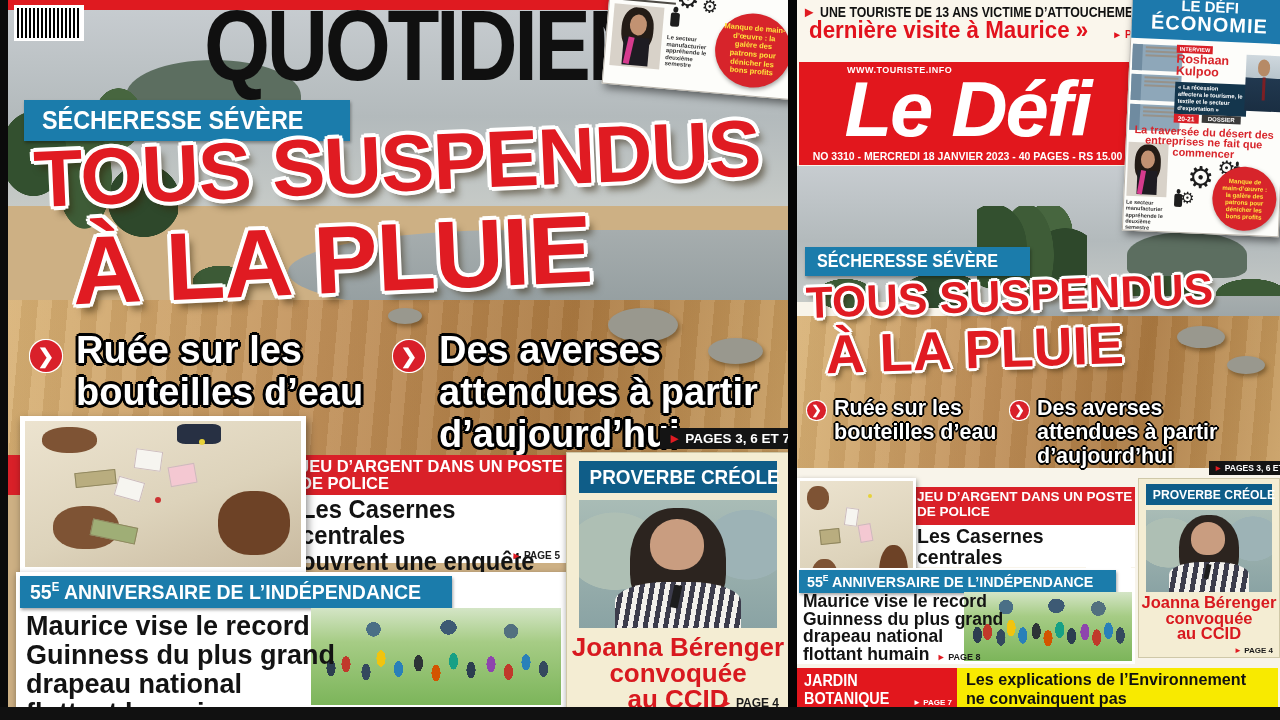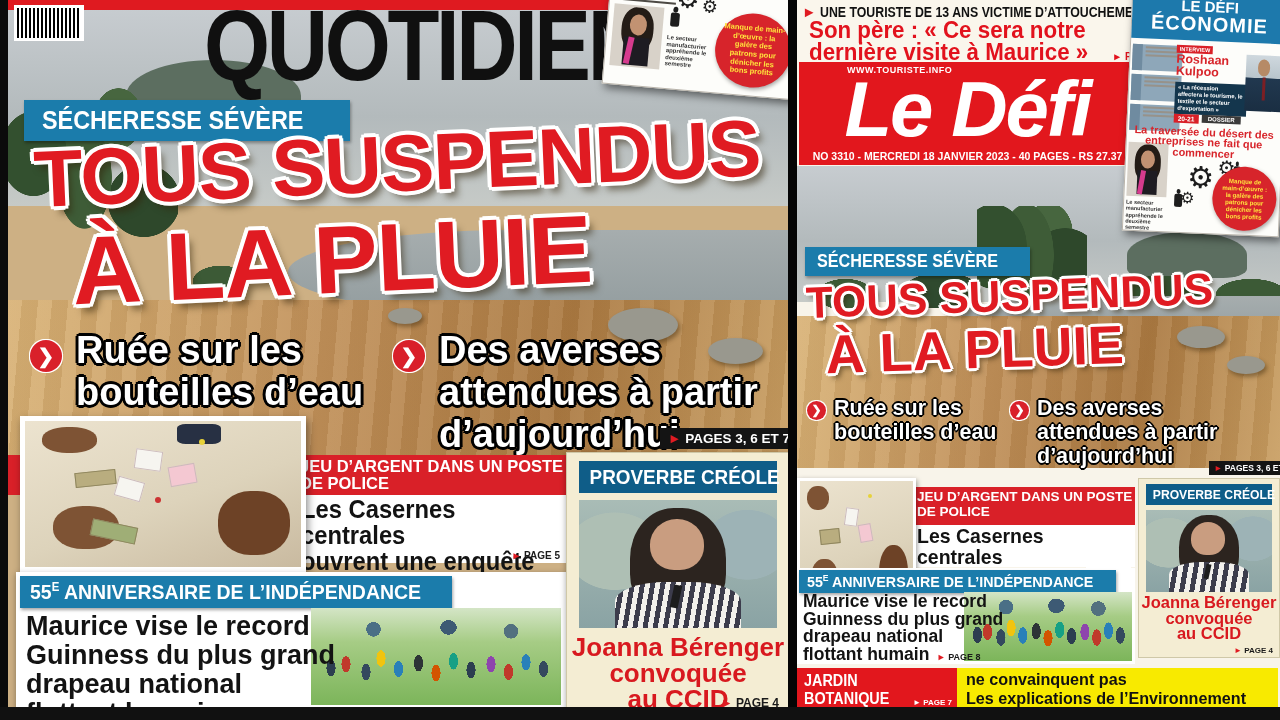--- a/index.html
+++ b/index.html
@@ -252,31 +252,30 @@
   </div>
 
   <div id="page-right" class="abs">
 
     <div class="abs" style="left:0;top:0;width:483px;height:62px;background:#faf6ec;">
       <div class="abs b" style="left:5px;top:4px;font-size:14.5px;color:#111;">
         <span class="arrow-r">►</span>
         <span class="sx85">UNE TOURISTE DE 13 ANS VICTIME D’ATTOUCHEMENTS</span>
       </div>
       <div class="abs b" style="left:12px;top:19px;font-size:23.5px;line-height:.95;color:#e2121d;">
-        <div><span class="sx95">Son père : « Ce sera notre</span></div>
         <div><span class="sx95">dernière visite à Maurice »</span>
           <span class="b" style="font-size:10px;color:#e2121d;">&nbsp;<span>►</span> <span>PAGE 10</span></span>
         </div>
       </div>
     </div>
 
     <div class="abs" style="left:2px;top:62px;width:337px;height:103px;background:#e2171d;">
       <div class="abs b" style="left:48px;top:3px;font-size:9px;letter-spacing:.5px;color:#fff;">WWW.TOURISTE.INFO</div>
       <div class="abs b" style="left:0;right:0;top:2px;text-align:center;font-style:italic;font-size:78px;color:#fff;letter-spacing:-2px;">Le Défi</div>
-      <div class="abs b" style="left:0;right:0;bottom:3px;text-align:center;font-size:10.5px;color:#fff;">NO 3310 - MERCREDI 18 JANVIER 2023 - 40 PAGES - RS 27.37</div>
+      <div class="abs b" style="left:0;right:0;bottom:3px;text-align:center;font-size:10.5px;color:#fff;">NO 3310 - MERCREDI 18 JANVIER 2023 - 40 PAGES - RS 15.00</div>
     </div>
     <div class="abs barcode" style="left:2px;top:168px;width:32px;height:40px;background:repeating-linear-gradient(90deg,#000 0 1px,#fff 1px 2px);"></div>
     <div class="abs b" style="left:40px;top:160px;font-size:56px;letter-spacing:-2px;color:#141414;">
       <span class="sx9">QUOTIDIEN</span>
     </div>
 
     <div class="abs cover-photo" style="left:0;top:166px;width:483px;height:302px;">
       <div class="abs cp-sky" style="height:45%;"></div>
       <div class="abs cp-hill" style="left:330px;top:66px;width:120px;height:46px;"></div>
       <div class="abs cp-trees" style="left:180px;top:40px;width:110px;height:90px;"></div>
@@ -429,21 +428,21 @@
       <div class="b" style="padding:4px 0 0 7px;font-size:16px;line-height:1.1;color:#fff;">
         <div><span class="sx9">JARDIN BOTANIQUE</span></div>
         <div><span class="sx9">DE CUREPIPE</span></div>
       </div>
       <div class="abs b" style="right:5px;bottom:3px;font-size:8px;color:#fff;">
         <span class="arrow-w">►</span> <span>PAGE 7</span>
       </div>
     </div>
     <div class="abs" style="left:160px;top:668px;width:321px;height:42px;background:#f8ea00;">
       <div class="b" style="padding:3px 0 0 9px;font-size:17px;line-height:1.1;color:#111;">
+        <div><span class="sx95">Les explications de l’Environnement</span></div>
         <div><span class="sx95">ne convainquent pas</span></div>
-        <div><span class="sx95">Les explications de l’Environnement</span></div>
       </div>
     </div>
   </div>
 
   <div id="gap" class="abs"></div>
   <div id="bottombar" class="abs"></div>
 </div>
 
 </body></html>

